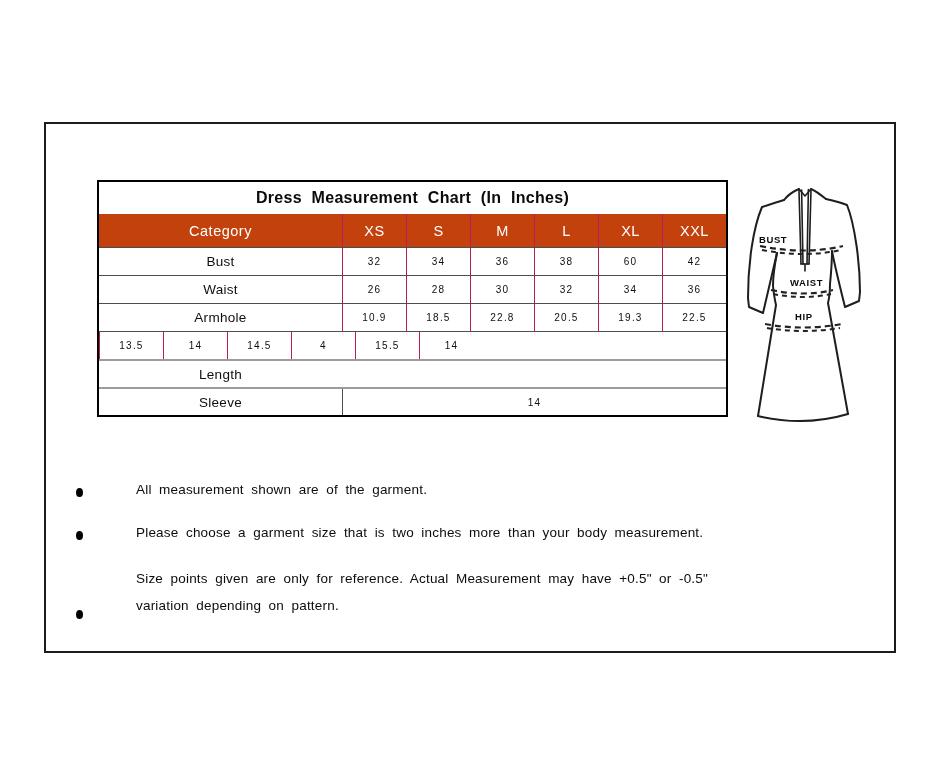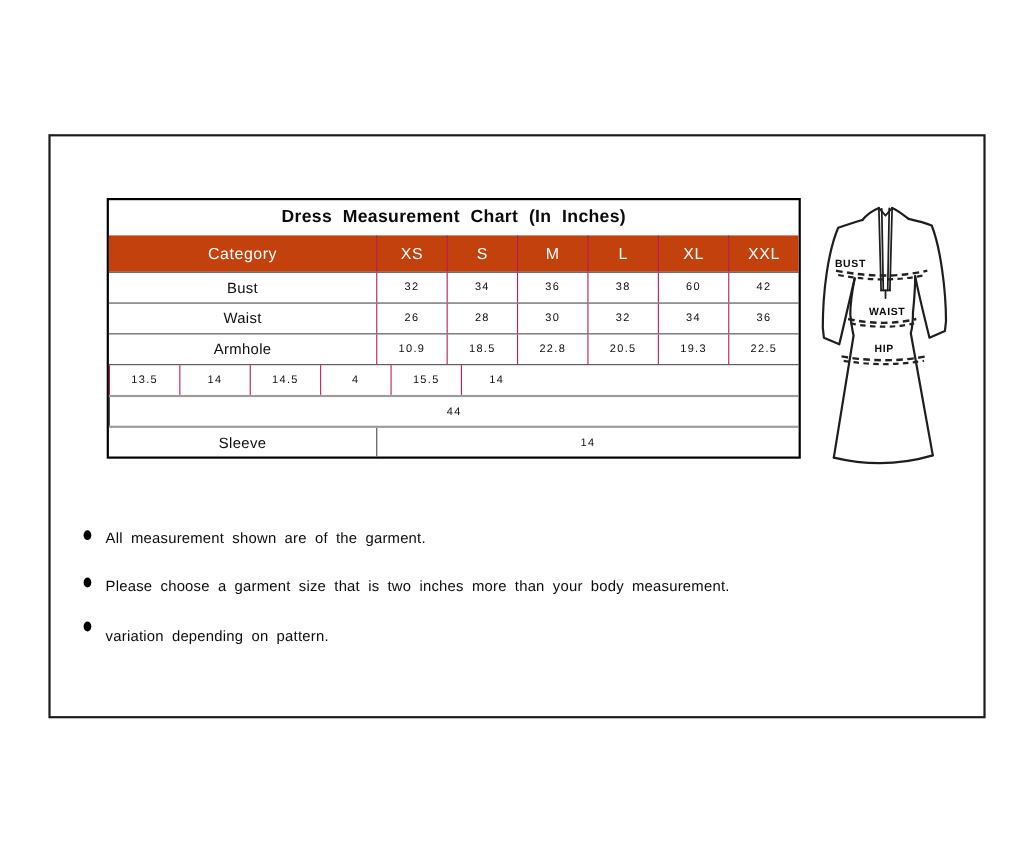--- a/index.html
+++ b/index.html
@@ -49,21 +49,21 @@
   
   .dress-figure { position:absolute; left:744px; top:180px; width:122px; height:250px; }
   .dress-figure svg { width:100%; height:100%; }
   .dress-figure text {
     font-family:"Liberation Sans", sans-serif; font-size:9.5px; font-weight:bold;
     fill:#0a0a0a; letter-spacing:.6px;
   }
 
   
   .notes { position:absolute; left:76px; top:482px; width:680px; }
-  .note { display:flex; align-items:flex-start; }
+  .note { display:flex; align-items:flex-end;gap:40px; }
   .note .dot {
     width:7px; height:9px; border-radius:50%; background:#000;
     margin-right:13px; flex:0 0 auto;
   }
   .note .lines { font-size:13.5px; color:#0c0c0c; word-spacing:3.5px; letter-spacing:.2px; }
   .note-1 .lines, .note-2 .lines { line-height:15px; }
   .note-1 { margin-bottom:28px; }
   .note-2 { margin-bottom:25px; }
   .note-3 .lines { line-height:27px; }
 </style>
@@ -120,21 +120,21 @@
     <div class="t-row">
       <div class="td val">13.5</div>
       <div class="td val">14</div>
       <div class="td val">14.5</div>
       <div class="td val">4</div>
       <div class="td val">15.5</div>
       <div class="td val">14</div>
     </div>
 
     <div class="t-row merged">
-      <div class="td span">44</div>
+      <div class="td cat">Length</div>
     </div>
 
     <div class="t-row merged">
       <div class="td cat">Sleeve</div>
       <div class="td span">14</div>
     </div>
   </div>
 
   <div class="dress-figure">
     <svg viewBox="0 0 122 250" xmlns="http://www.w3.org/2000/svg">
@@ -187,18 +187,19 @@
     </div>
     <div class="note note-2">
       <span class="dot"></span>
       <div class="lines">
         <div>Please choose a garment size that is two inches more than your body measurement.</div>
       </div>
     </div>
     <div class="note note-3">
       <span class="dot"></span>
       <div class="lines">
+        <div>Size points given are only for reference. Actual Measurement may have +0.5" or -0.5"</div>
         <div>variation depending on pattern.</div>
       </div>
     </div>
   </div>
 
 </div>
 
 </body></html>

